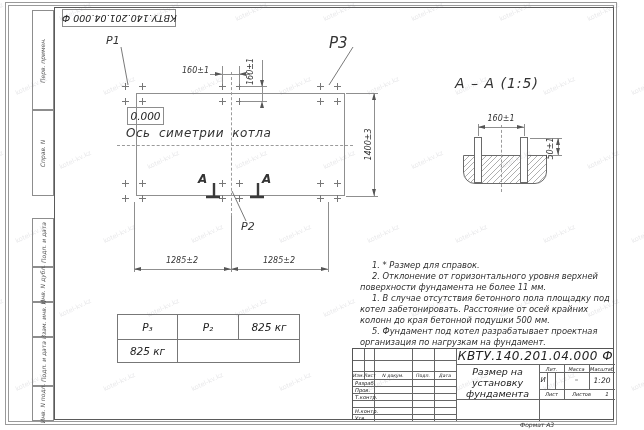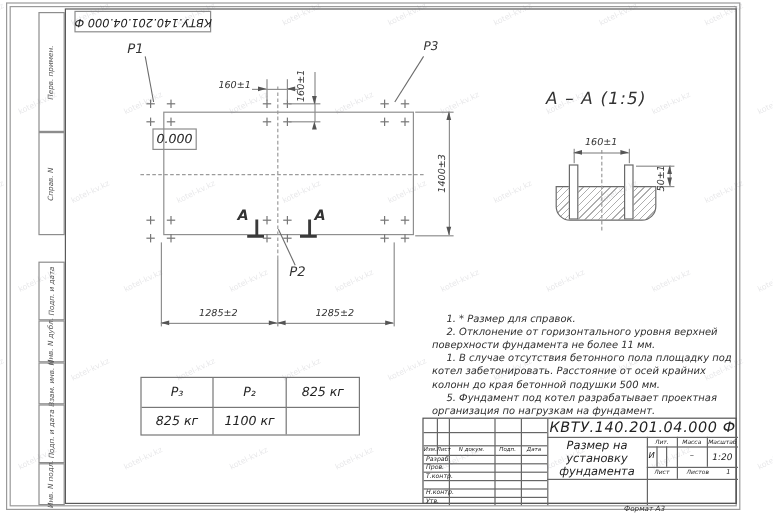--- a/index.html
+++ b/index.html
@@ -120,26 +120,27 @@
   <div class="mark" style="left:317px;top:180px;"></div>
   <div class="mark" style="left:334px;top:180px;"></div>
   <div class="mark" style="left:122px;top:195px;"></div>
   <div class="mark" style="left:139px;top:195px;"></div>
   <div class="mark" style="left:219px;top:195px;"></div>
   <div class="mark" style="left:236px;top:195px;"></div>
   <div class="mark" style="left:317px;top:195px;"></div>
   <div class="mark" style="left:334px;top:195px;"></div>
 
   <span class="dimtxt" style="left:106px;top:34px;font-size:11px;">Р1</span>
-  <span class="dimtxt" style="left:353px;top:34px;font-size:10px;">Р3</span>
+  <span class="dimtxt" style="left:329px;top:34px;font-size:15px;">Р3</span>
   <span class="dimtxt" style="left:241px;top:220px;font-size:11px;">Р2</span>
 
   <div class="abs" style="left:127px;top:107px;width:37px;height:18px;border:1px solid #8d8d8d;display:flex;align-items:center;justify-content:center;">
     <span class="it" style="font-size:10.5px;color:#222;text-align:right;">0.000</span>
   </div>
+  <span class="dimtxt" style="left:126px;top:126px;font-size:12px;word-spacing:4px;letter-spacing:.5px;">Ось симетрии котла</span>
 
   <div class="vl" style="left:222px;top:66px;height:18px;"></div>
   <div class="vl" style="left:239px;top:66px;height:18px;"></div>
   <div class="hl" style="left:210px;top:74px;width:40px;"></div>
   <div class="ar r" style="left:215px;top:72px;"></div>
   <div class="ar l" style="left:239px;top:72px;"></div>
   <span class="dimtxt" style="left:182px;top:66px;">160±1</span>
 
   <div class="hl" style="left:241px;top:86px;width:26px;"></div>
   <div class="hl" style="left:241px;top:101px;width:26px;"></div>
@@ -203,21 +204,20 @@
     <p>2. Отклонение от горизонтального уровня верхней поверхности фундамента не более 11 мм.</p>
     <p>1. В случае отсутствия бетонного пола площадку под котел забетонировать. Расстояние от осей крайних колонн до края бетонной подушки 500 мм.</p>
     <p>5. Фундамент под котел разрабатывает проектная организация по нагрузкам на фундамент.</p>
   </div>
 
   <div class="ltable">
     <div>Р₃</div>
     <div>Р₂</div>
     <div>825 кг</div>
     <div>825 кг</div>
-    <div>1100 кг</div>
   </div>
 
   <div id="tblock">
 
     <div class="tv" style="left:103px;top:0;height:72px;"></div>
     <div class="tv" style="left:186px;top:15px;height:57px;"></div>
     <div class="tv" style="left:11px;top:0;height:30px;"></div>
     <div class="tv" style="left:21px;top:0;height:72px;"></div>
     <div class="tv" style="left:59px;top:0;height:72px;"></div>
     <div class="tv" style="left:81px;top:0;height:72px;"></div>

